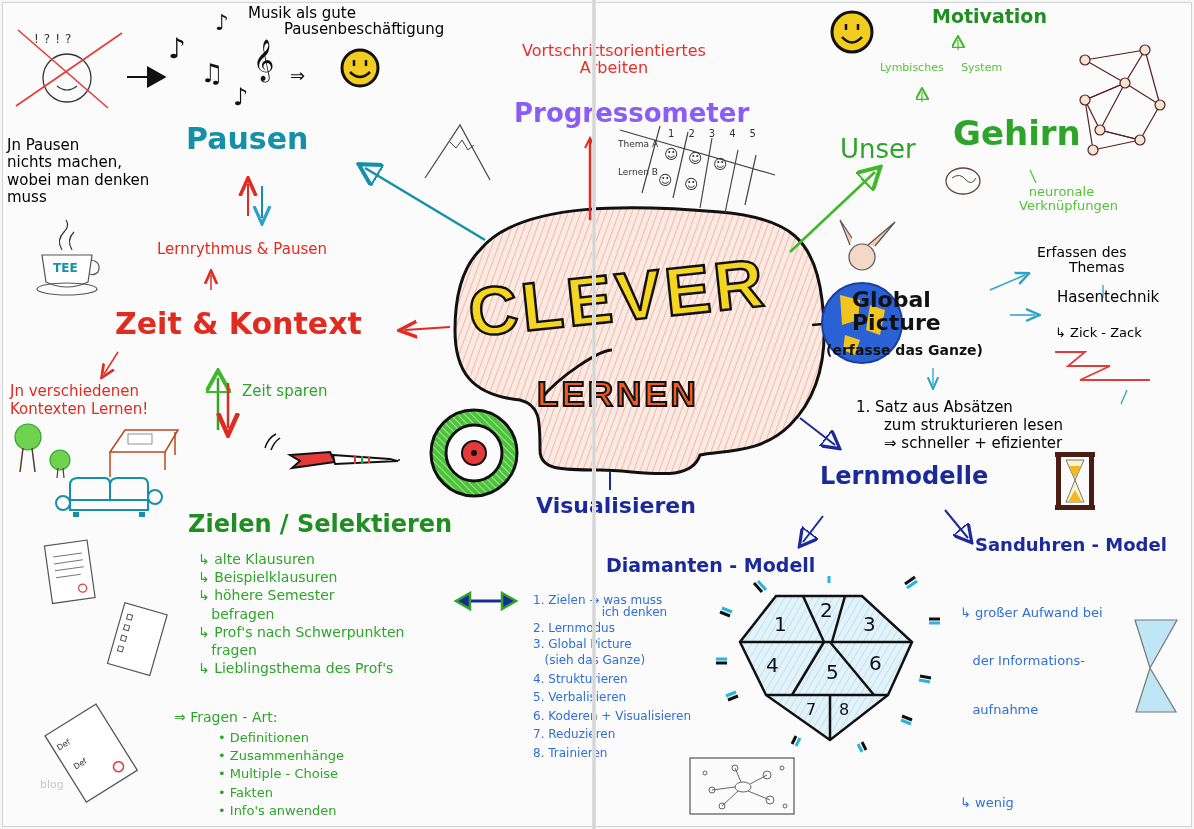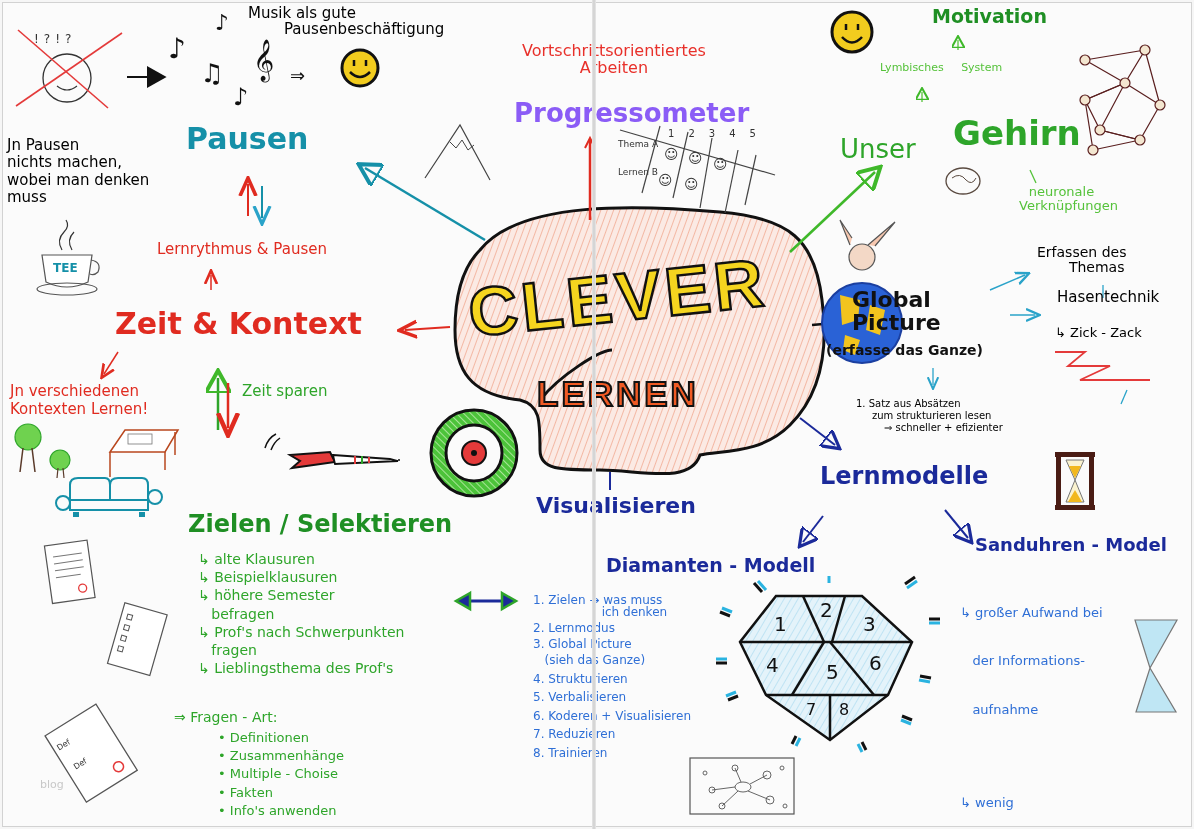--- a/index.html
+++ b/index.html
@@ -366,23 +366,23 @@
   <div>Global</div>
   <div>Picture</div>
 </div>
 <div class="t black bold" style="left:826px;top:343px;font-size:14px;">(erfasse das Ganze)</div>
 <div class="t cyan" style="left:1037px;top:245px;font-size:14px;text-align:center;">
   <div>Erfassen des</div>
   <div style="margin-left:30px;">Themas</div>
 </div>
 <div class="t cyan" style="left:1057px;top:290px;font-size:15px;">Hasentechnik</div>
 <div class="t cyan" style="left:1055px;top:326px;font-size:13px;">↳ Zick - Zack</div>
-<div class="t cyan" style="left:856px;top:398px;font-size:10px;line-height:1.2;">
+<div class="t cyan" style="left:856px;top:398px;font-size:15px;line-height:1.2;">
   <div>1. Satz aus Absätzen</div>
-  <div style="margin-left:16px;">zum strukturieren lesen</div>
+  <div style="margin-left:28px;">zum strukturieren lesen</div>
   <div style="margin-left:28px;">⇒ schneller + efizienter</div>
 </div>
 
 <div class="t dgreen bold" style="left:188px;top:512px;font-size:24px;">Zielen / Selektieren</div>
 <ul class="list t green" style="left:198px;top:550px;font-size:14px;line-height:1.3;">
   <li>↳ alte Klausuren</li>
   <li>↳ Beispielklausuren</li>
   <li>↳ höhere Semester</li>
   <li style="white-space:pre;">   befragen</li>
   <li>↳ Prof's nach Schwerpunkten</li>

